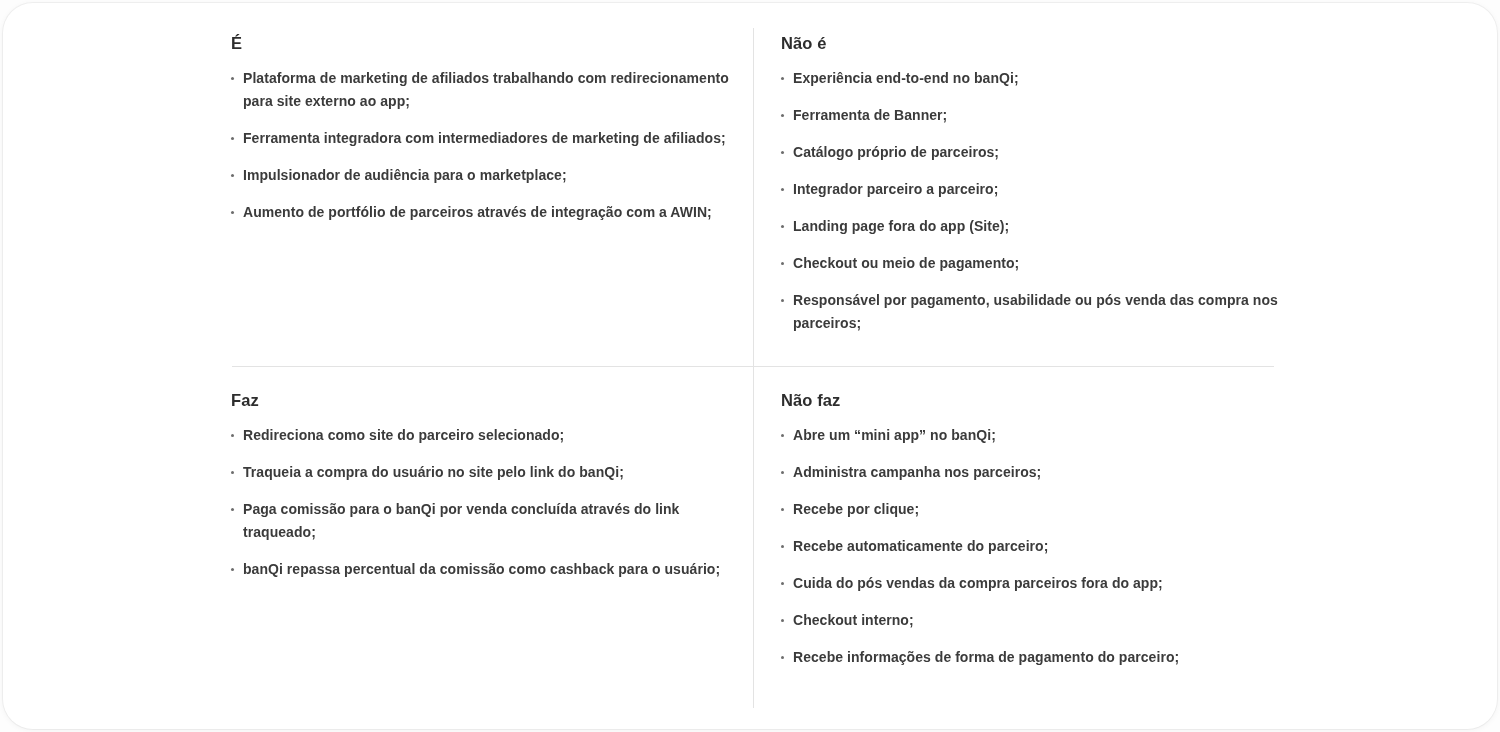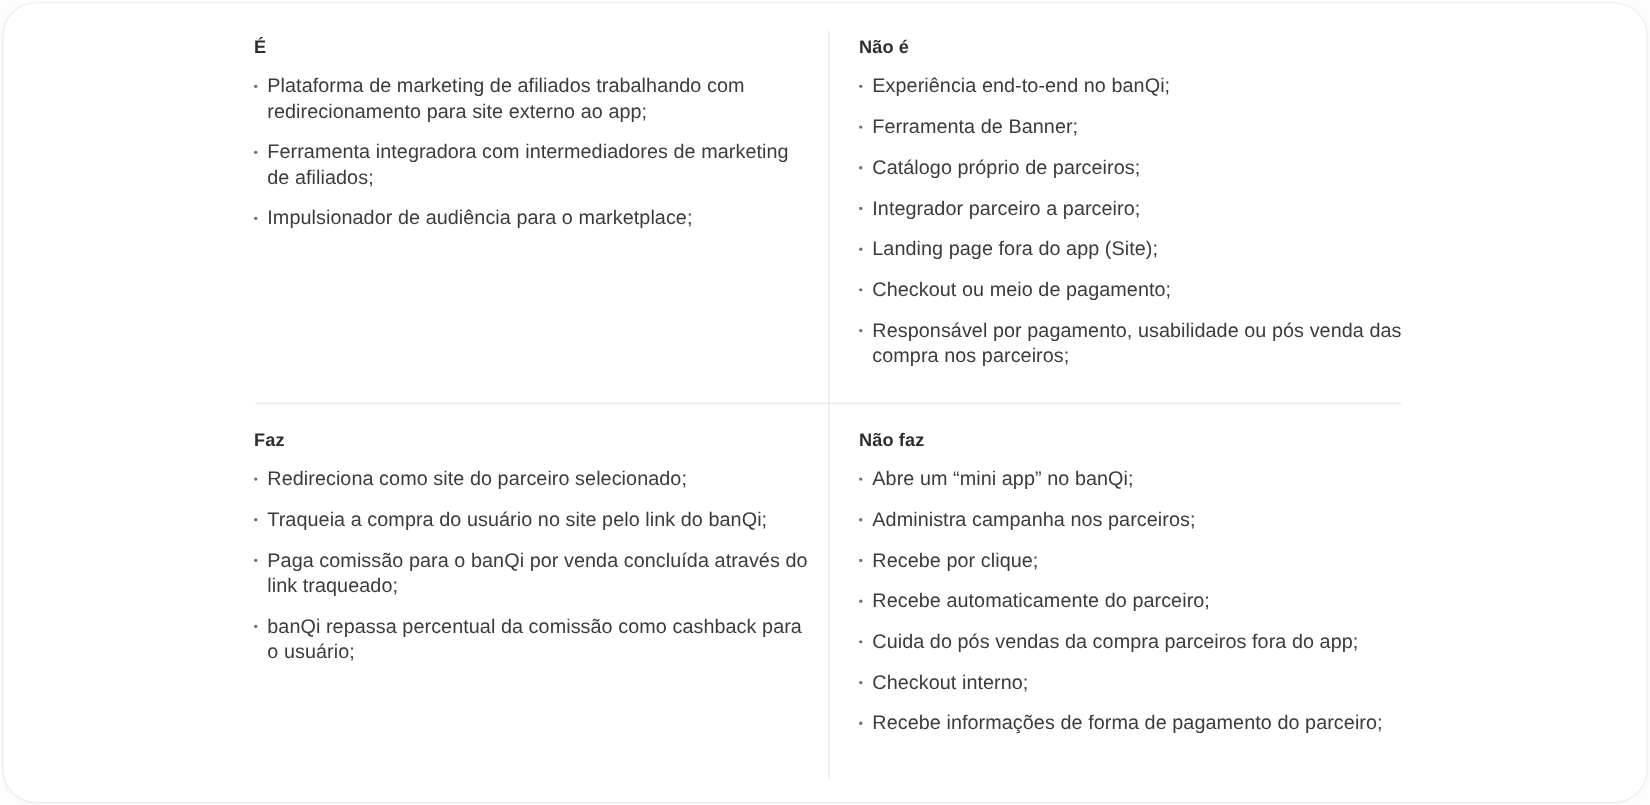--- a/index.html
+++ b/index.html
@@ -74,22 +74,22 @@
   .bullet-list {
     list-style: none;
     margin: 0;
     padding: 0;
   }
 
   .bullet-item {
     position: relative;
     padding-left: 12px;
     margin-bottom: 14px;
-    font-size: 18px;
-    font-weight: 400;
+    font-size: 14px;
+    font-weight: 700;
     color: #3b3b3b;
     line-height: 23px;
     letter-spacing: 0.05px;
   }
   .bullet-item:last-child { margin-bottom: 0; }
 
   .bullet-item::before {
     content: "";
     position: absolute;
     left: 0;
@@ -108,20 +108,21 @@
 
     <div class="divider-vertical"></div>
     <div class="divider-horizontal"></div>
 
     <div class="quad quad-top-left">
       <h2 class="quad-title">É</h2>
       <ul class="bullet-list">
         <li class="bullet-item">Plataforma de marketing de afiliados trabalhando com redirecionamento para site externo ao app;</li>
         <li class="bullet-item">Ferramenta integradora com intermediadores de marketing de afiliados;</li>
         <li class="bullet-item">Impulsionador de audiência para o marketplace;</li>
+        <li class="bullet-item">Aumento de portfólio de parceiros através de integração com a AWIN;</li>
       </ul>
     </div>
 
     <div class="quad quad-top-right">
       <h2 class="quad-title">Não é</h2>
       <ul class="bullet-list">
         <li class="bullet-item">Experiência end-to-end no banQi;</li>
         <li class="bullet-item">Ferramenta de Banner;</li>
         <li class="bullet-item">Catálogo próprio de parceiros;</li>
         <li class="bullet-item">Integrador parceiro a parceiro;</li>

